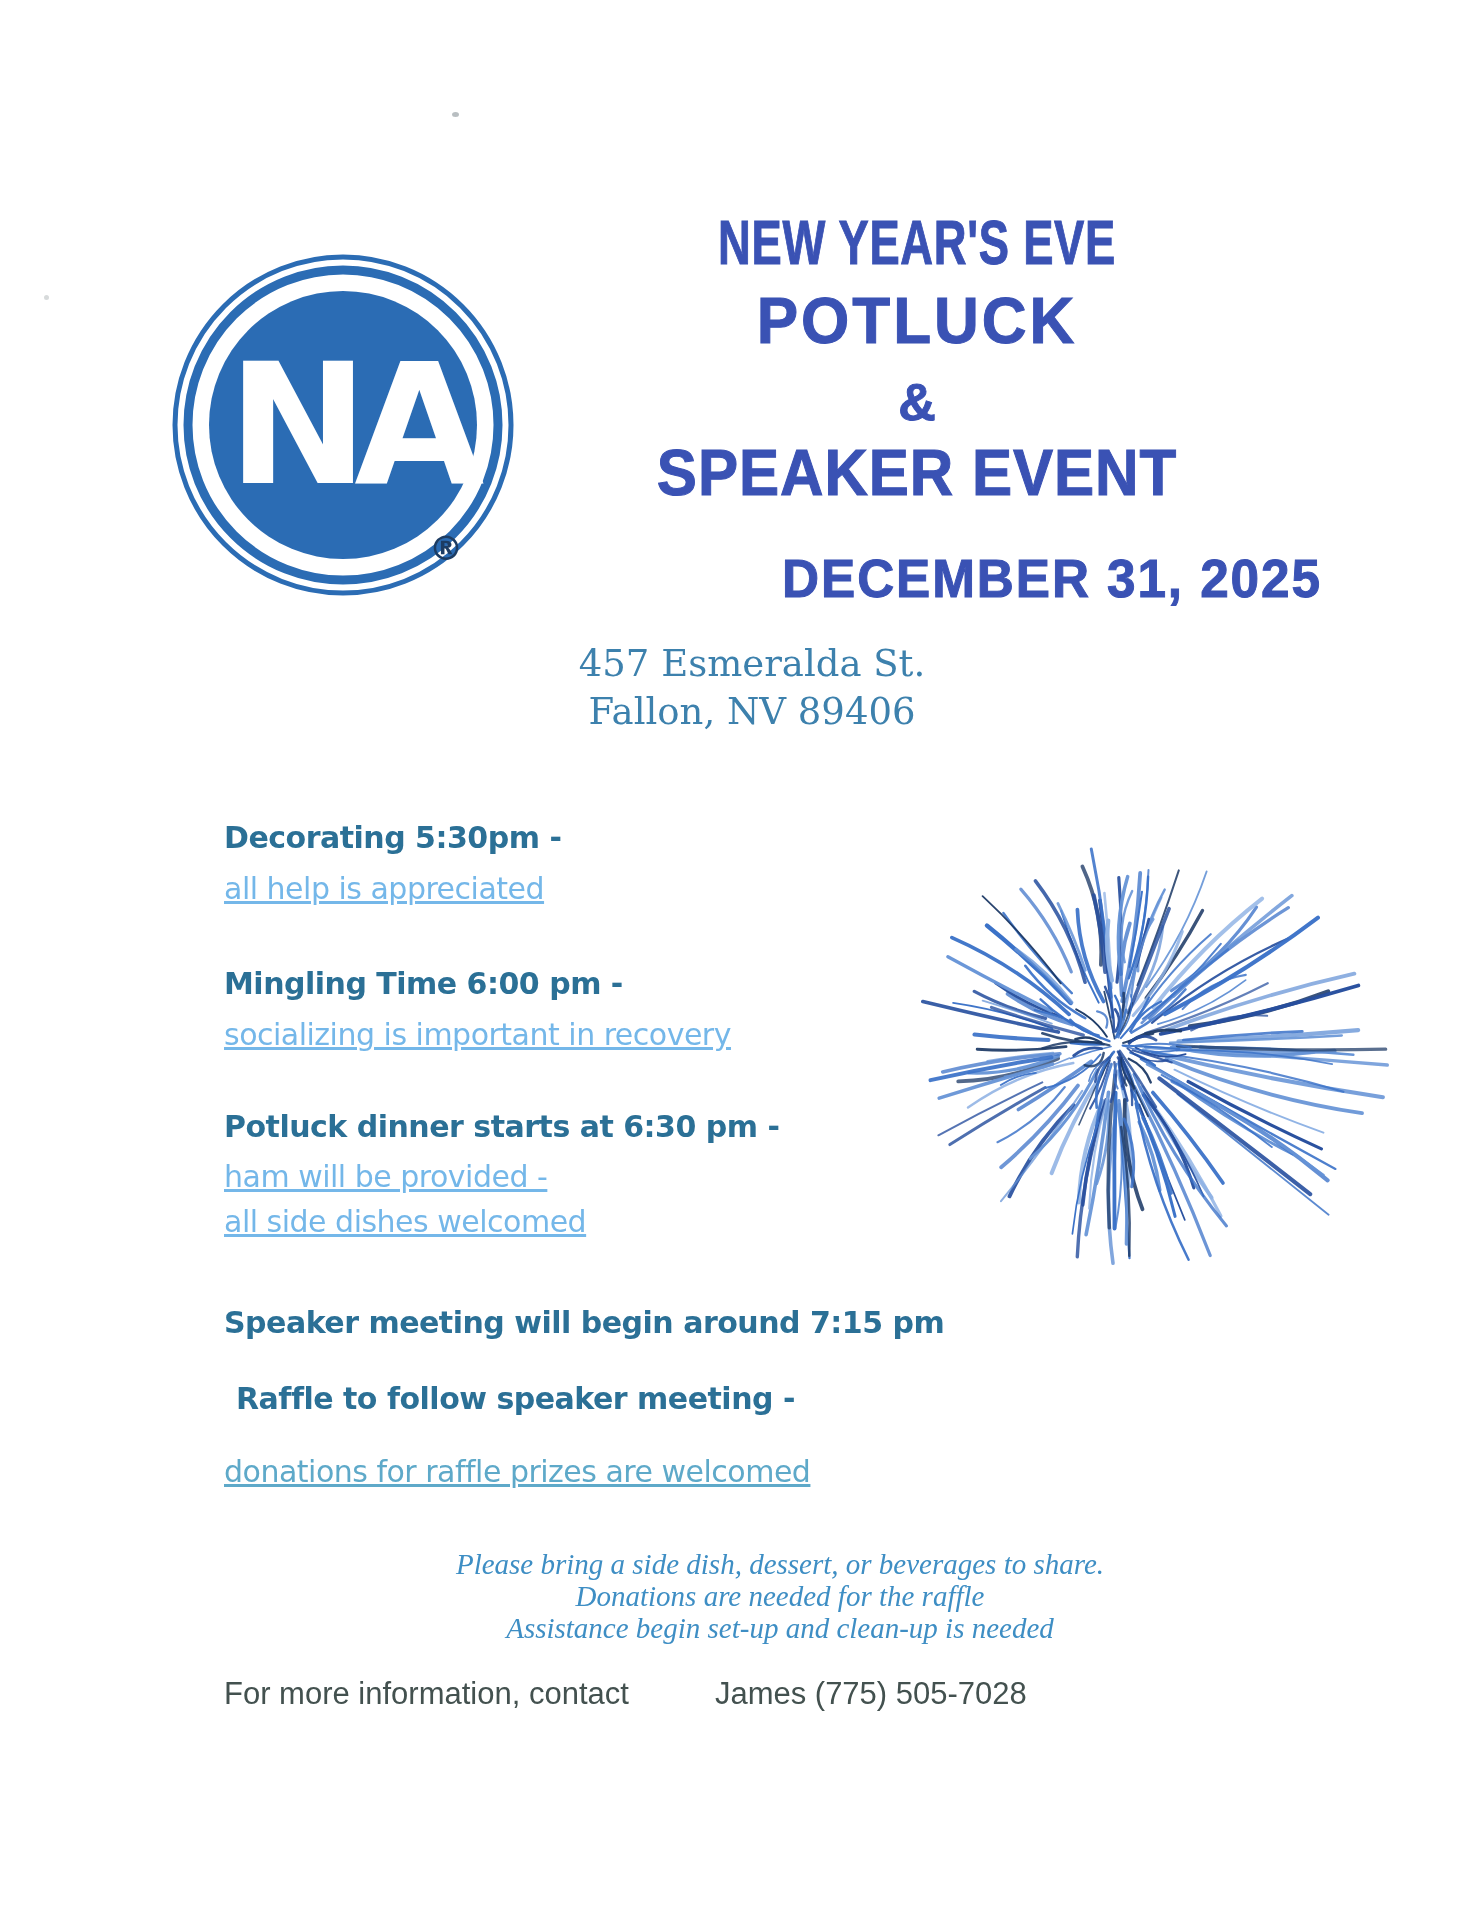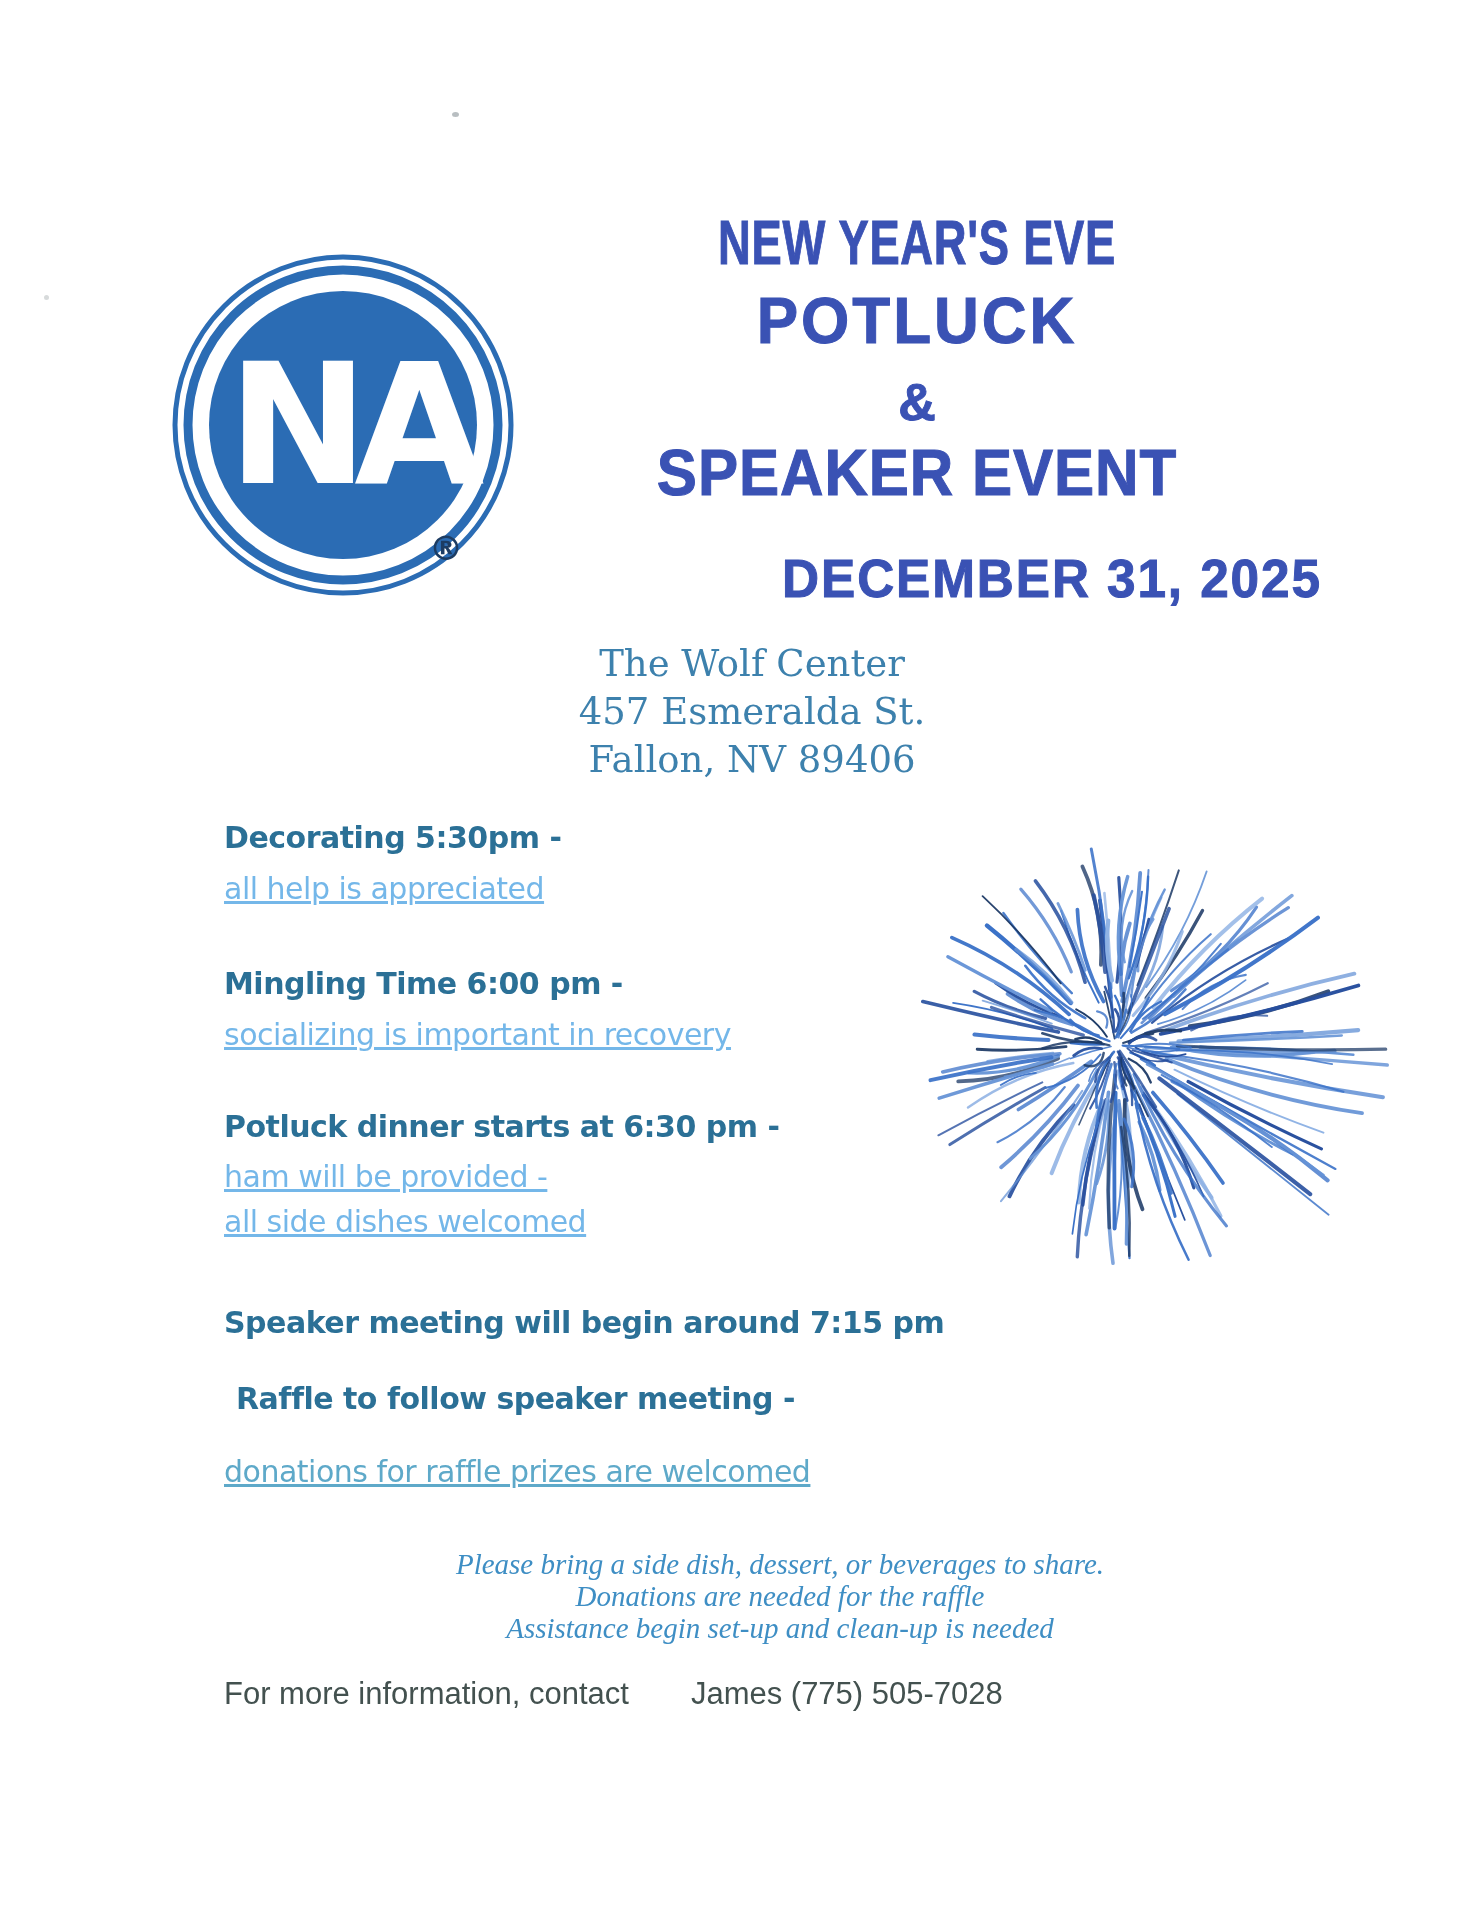--- a/index.html
+++ b/index.html
@@ -54,21 +54,21 @@
     font-size:29px; line-height:32px; color:var(--notes-blue);
   }
 
   
   #contact {
     position:absolute; left:224px; top:1676px; white-space:nowrap;
     font-family:"Liberation Sans", sans-serif; font-size:31px;
     color:var(--contact-gray);
   }
   #contact .label { text-decoration-thickness:2px; text-underline-offset:6px; }
-  #contact .value { margin-left:62px; }
+  #contact .value { margin-left:86px; }
 
   
   .speck { position:absolute; background:#9aa2a6; border-radius:50%; opacity:.7; }
   #speck1 { left:452px; top:112px; width:7px; height:5px; }
   #speck2 { left:44px; top:295px; width:5px; height:5px; opacity:.4; }
 </style>
 </head>
 <body>
 
 <div class="page">
@@ -84,21 +84,20 @@
   </svg>
   <div id="reg-mark">®</div>
 
   <div class="title-line" id="t1">NEW YEAR'S EVE</div>
   <div class="title-line" id="t2">POTLUCK</div>
   <div class="title-line" id="t3">&amp;</div>
   <div class="title-line" id="t4">SPEAKER EVENT</div>
   <div class="title-line" id="tdate">DECEMBER 31, 2025</div>
 
   <div id="venue">
-    <div>The Wolf Center</div>
     <div>457 Esmeralda St.</div>
     <div>Fallon, NV 89406</div>
   </div>
 
   <svg id="fireworks" viewBox="0 0 510 470">
       <path d="M245.6 227.2 Q366.5 235.2 487.3 245.0" stroke="#6593d6" stroke-width="3.4" fill="none" stroke-linecap="round" opacity="0.83"></path>
       <path d="M219.7 284.1 Q224.1 361.1 229.5 438.1" stroke="#3b72c8" stroke-width="2.3" fill="none" stroke-linecap="round" opacity="0.93"></path>
       <path d="M231.7 270.4 Q259.6 331.3 275.1 396.4" stroke="#3b72c8" stroke-width="3.0" fill="none" stroke-linecap="round" opacity="0.99"></path>
       <path d="M242.9 199.0 Q286.6 166.3 320.8 123.8" stroke="#3b72c8" stroke-width="2.0" fill="none" stroke-linecap="round" opacity="0.87"></path>
       <path d="M288.1 261.5 Q353.3 298.0 421.4 328.9" stroke="#274f9e" stroke-width="3.2" fill="none" stroke-linecap="round" opacity="0.99"></path>

